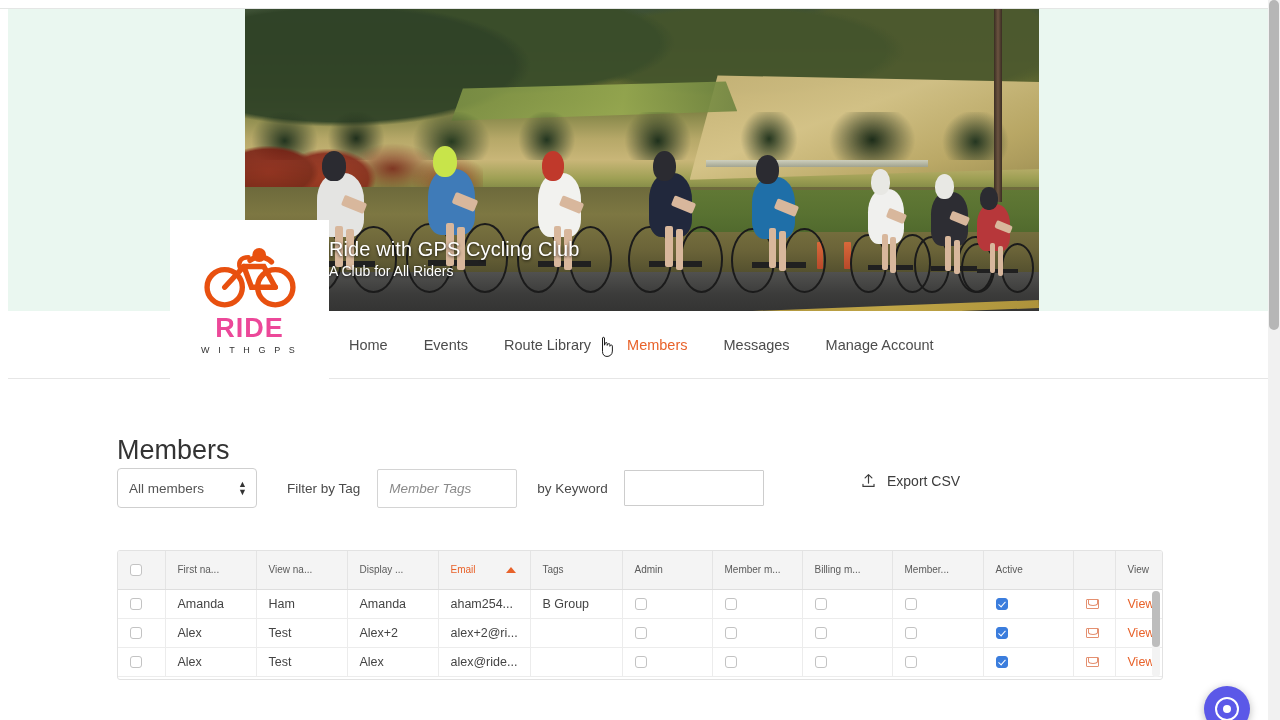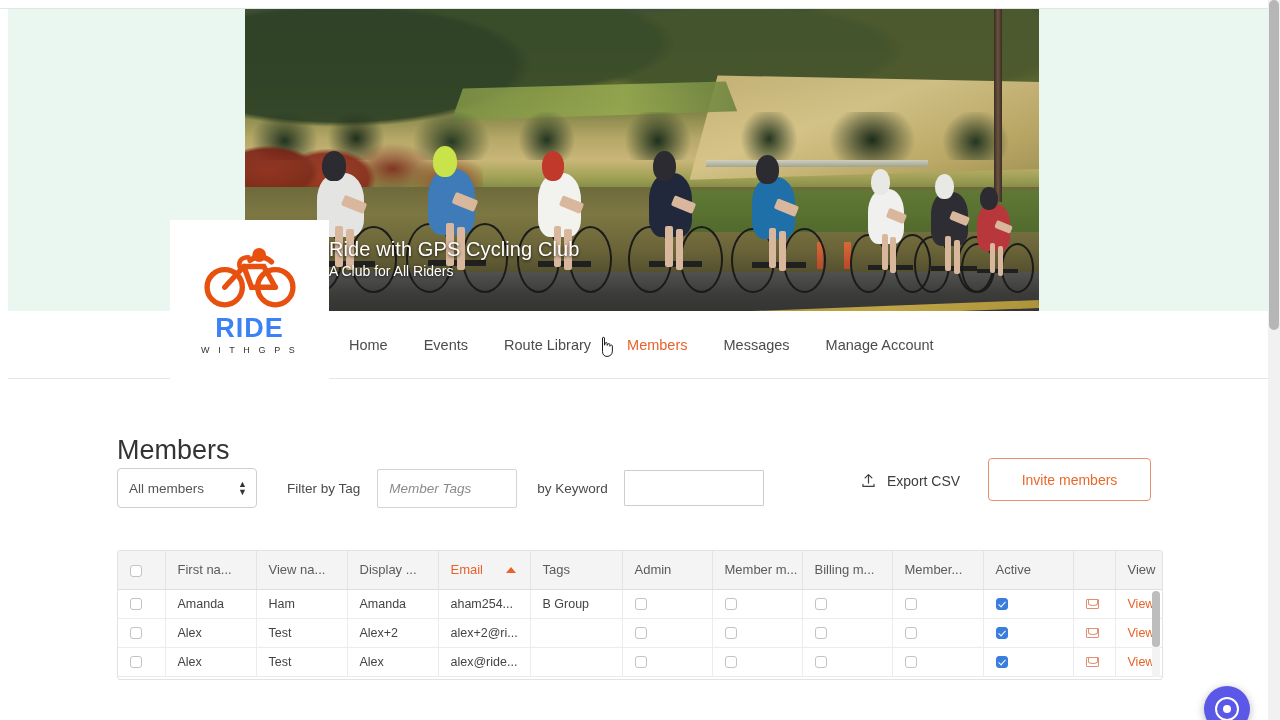--- a/index.html
+++ b/index.html
@@ -197,21 +197,21 @@
     position: absolute; left: 162px; top: 211px;
     width: 159px; height: 159px;
     background: #ffffff;
     z-index: 10;
     display: flex; flex-direction: column;
     align-items: center; justify-content: center;
   }
   .logo-mark { width: 92px; height: 66px; }
   .logo-word {
     font-size: 27px; font-weight: 700; letter-spacing: 1px;
-    color: #3b82f6; line-height: 30px; margin-top: 2px;
+    color: #ec4899; line-height: 30px; margin-top: 2px;
   }
   .logo-sub {
     font-size: 9px; letter-spacing: 3.1px; color: #333333; margin-top: 2px;
   }
 
   
   .navbar {
     position: relative;
     width: 1268px; height: 68px;
     background: #ffffff;
@@ -333,21 +333,21 @@
   }
   table.members {
     border-collapse: collapse;
     width: 1030px;
     table-layout: fixed;
   }
   table.members th {
     background: #f4f4f4;
     border-right: 1px solid #e4e4e4;
     border-bottom: 1px solid #dedede;
-    font-size: 13px; font-weight: 400; color: #5b5b5b;
+    font-size: 10px; font-weight: 400; color: #5b5b5b;
     text-align: left;
     padding: 0 0 0 12px;
     height: 38px;
     white-space: nowrap;
     overflow: hidden;
     position: relative;
     cursor: pointer;
   }
   table.members th.sorted { color: #e8622a; }
   .sort-caret {
@@ -622,21 +622,20 @@
         <input class="keyword-input" type="text" placeholder="" style="">
 
         <button class="export-btn">
           <svg width="17" height="17" viewBox="0 0 20 20">
             <path d="M10 3 L10 13 M10 3 L6 7 M10 3 L14 7" fill="none" stroke="#3d3d3d" stroke-width="1.4" stroke-linecap="round"></path>
             <path d="M3.5 14.5 L3.5 17 L16.5 17 L16.5 14.5" fill="none" stroke="#3d3d3d" stroke-width="1.4" stroke-linecap="round"></path>
           </svg>
           <span>Export CSV</span>
         </button>
 
-        <button class="invite-btn">Invite members</button>
       </div>
 
       <div class="table-scroll">
         <table class="members">
           <thead>
             <tr>
               <th class="checkcell" style="width:47px">
                 <span class="cb"></span>
               </th>
               <th style="width:91px">First na...</th>

